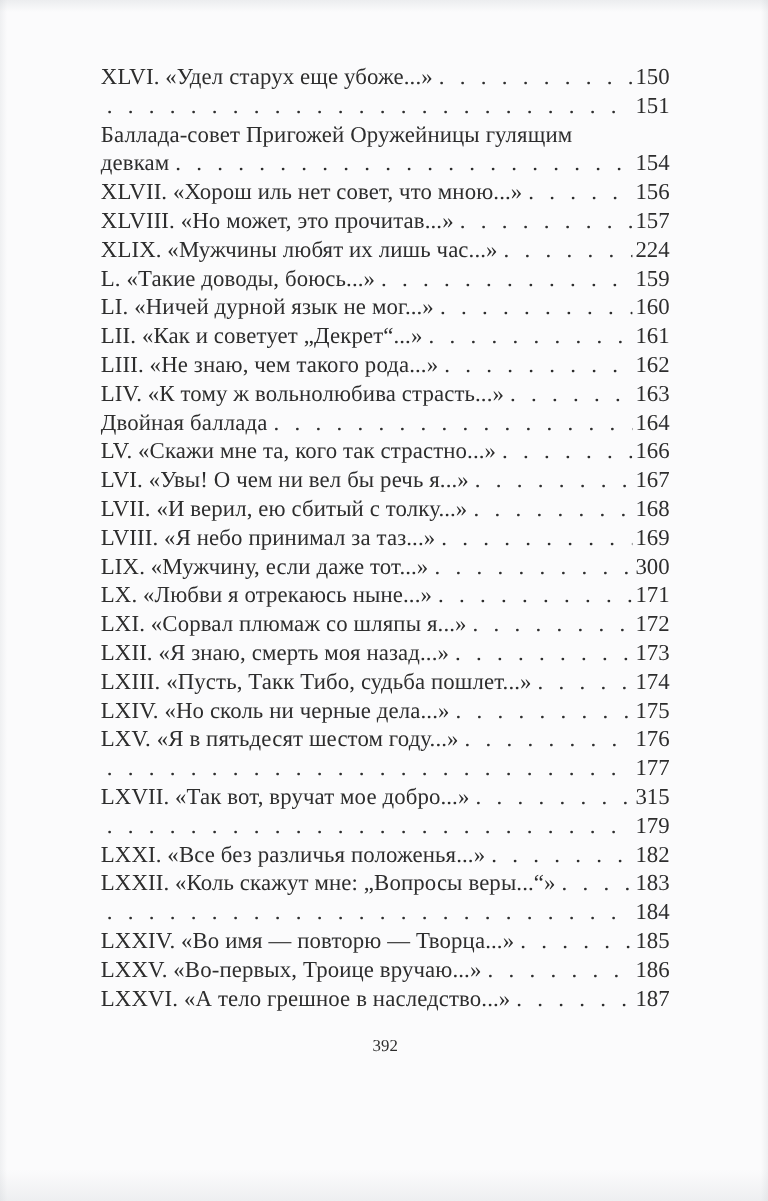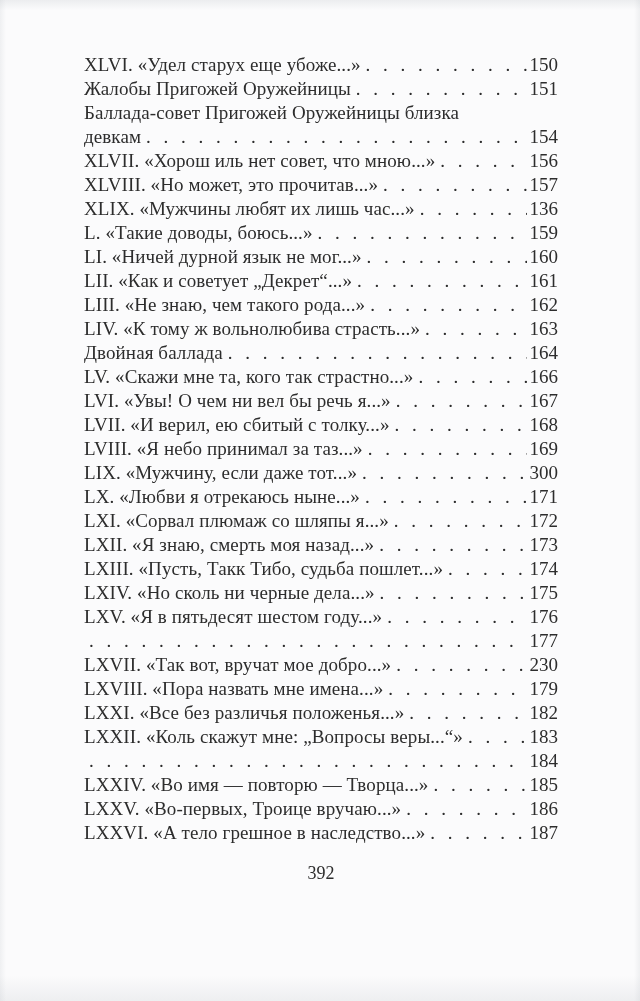--- a/index.html
+++ b/index.html
@@ -68,21 +68,21 @@
     content: ". . . . . . . . . . . . . . . . . . . . . . . . . . . . . . . . . . . . . . . . . . . . . . . . . . . . . . . . . . . .";
     letter-spacing: 4px;
   }
   .toc .pageno {
     flex: 0 0 auto;
     text-align: right;
   }
   .folio {
     margin-top: 16px;
     text-align: center;
-    font-size: 18px;
+    font-size: 14px;
     line-height: 24px;
     font-family: Liberation Serif, serif;
   }
 </style>
 </head>
 <body style="background: rgb(251, 251, 252); color: rgb(45, 45, 45);">
 
 <div class="scan-edge-top"></div>
 <div class="scan-edge-bottom"></div>
 <div class="scan-edge-left"></div>
@@ -90,27 +90,26 @@
 
 <div class="page">
   <div class="toc">
   <div class="row">
     <span class="title">XLVI. «Удел старух еще убоже...»</span>
     <span class="dots"></span>
     <span class="pageno">150</span>
   </div>
 
   <div class="row">
-    <span class="title">Жалобы Пригожей Оружейницы</span>
     <span class="dots"></span>
     <span class="pageno">151</span>
   </div>
 
   <div class="row no-page">
-    <span class="title">Баллада-совет Пригожей Оружейницы близка</span>
+    <span class="title">Баллада-совет Пригожей Оружейницы гулящим</span>
 
   </div>
 
   <div class="row">
     <span class="title">девкам</span>
     <span class="dots"></span>
     <span class="pageno">154</span>
   </div>
 
   <div class="row">
@@ -121,21 +120,21 @@
 
   <div class="row">
     <span class="title">XLVIII. «Но может, это прочитав...»</span>
     <span class="dots"></span>
     <span class="pageno">157</span>
   </div>
 
   <div class="row">
     <span class="title">XLIX. «Мужчины любят их лишь час...»</span>
     <span class="dots"></span>
-    <span class="pageno">136</span>
+    <span class="pageno">224</span>
   </div>
 
   <div class="row">
     <span class="title">L. «Такие доводы, боюсь...»</span>
     <span class="dots"></span>
     <span class="pageno">159</span>
   </div>
 
   <div class="row">
     <span class="title">LI. «Ничей дурной язык не мог...»</span>
@@ -234,25 +233,24 @@
   </div>
 
   <div class="row">
     <span class="dots"></span>
     <span class="pageno">177</span>
   </div>
 
   <div class="row">
     <span class="title">LXVII. «Так вот, вручат мое добро...»</span>
     <span class="dots"></span>
-    <span class="pageno">230</span>
-  </div>
-
-  <div class="row">
-    <span class="title">LXVIII. «Пора назвать мне имена...»</span>
+    <span class="pageno">315</span>
+  </div>
+
+  <div class="row">
     <span class="dots"></span>
     <span class="pageno">179</span>
   </div>
 
 
 
   <div class="row">
     <span class="title">LXXI. «Все без различья положенья...»</span>
     <span class="dots"></span>
     <span class="pageno">182</span>

